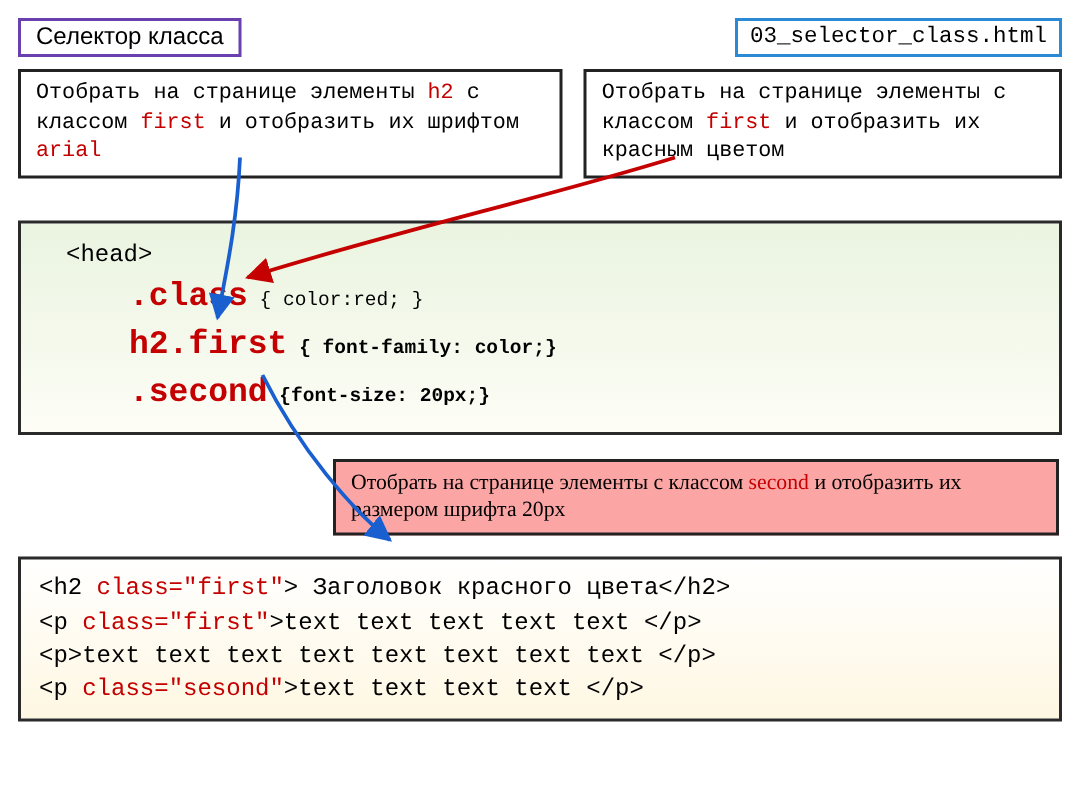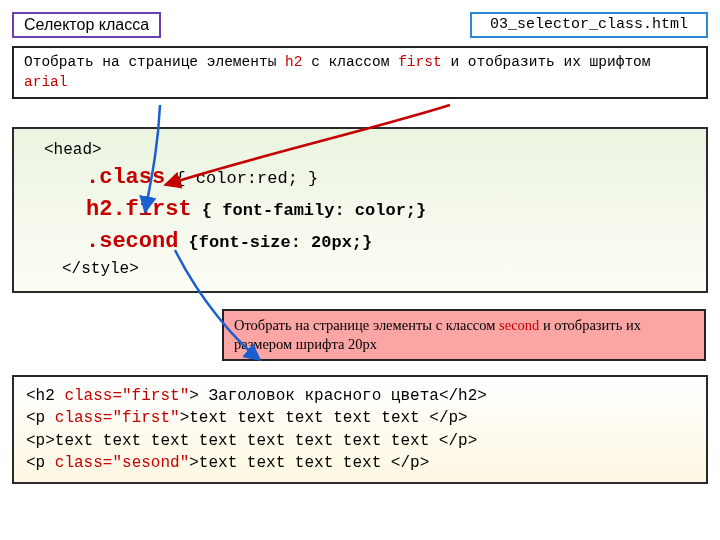--- a/index.html
+++ b/index.html
@@ -19,21 +19,21 @@
     margin-bottom: 8px;
     text-align: center;
   }
   .title-box {
     border: 2px solid #6a3fb0;
     padding: 2px 10px;
     font-size: 16px;
   }
   .filename-box {
     border: 2px solid #2b8ad6;
-    padding: 2px 18px;
+    padding: 2px 8px;
     font-family: "Consolas","Courier New",monospace;
     font-size: 15px;
   }
   .callouts-row {
     display: flex;
     gap: 14px;
     margin-bottom: 28px;
   }
   .callout {
     border: 2px solid #222;
@@ -51,21 +51,21 @@
     border: 2px solid #2a2a2a;
     padding: 10px 14px 10px 30px;
     font-family: "Consolas","Courier New",monospace;
     font-size: 16px;
     line-height: 1.45;
     background: linear-gradient(180deg,#eaf4e0 0%,#fdfdf6 100%);
     margin-bottom: 16px;
   }
   .code-block .sel { color:#c40000; font-size: 22px; font-weight: bold; }
   .code-block .bold { font-weight: bold; font-size: 18px;}
-  .code-block .rule { font-size: 17px; }
+  .code-block .rule { font-size: 13px; }
   .callout-bottom {
     border: 2px solid #222;
     padding: 5px 10px;
     font-family: Liberation Serif, serif;
     font-size: 14.5px;
     width: 460px;
     margin-left: 210px;
     margin-bottom: 14px;
     background:#fca5a5;
     line-height:1.3;
@@ -91,28 +91,30 @@
 
 <div class="top-row">
   <div class="title-box">Селектор класса</div>
   <div class="filename-box">03_selector_class.html</div>
 </div>
 
 <div class="callouts-row">
   <div class="callout callout-left">
     <span>Отобрать на странице  элементы </span><span class="red">h2</span><span> с классом </span><span class="red">first</span><span> и отобразить их шрифтом </span><span class="red">arial</span>
   </div>
+  <div class="callout callout-right">
+    <span>Отобрать на странице элементы с классом </span><span class="red">first</span><span> и отобразить их красным цветом</span>
+  </div>
 </div>
 
 <div class="code-block">
   <div>&lt;head&gt;</div>
   <div style="padding-left:42px;"><span class="sel">.class</span><span class="rule"> { color:red; }</span></div>
   <div style="padding-left:42px;"><span class="sel">h2.first</span><span class="rule bold"> { font-family: color;}</span></div>
   <div style="padding-left:42px;"><span class="sel">.second</span><span class="rule bold"> {font-size: 20px;}</span></div>
-  <div style="padding-left:18px;">&lt;/style&gt;</div>
 </div>
 
 <div class="callout-bottom">
   <span>Отобрать на странице  элементы с классом </span><span class="red">second</span><span> и отобразить их размером шрифта 20px</span>
 </div>
 
 <div class="html-block">
   <div><span>&lt;h2 </span><span class="attr">class="first"</span><span>&gt; Заголовок красного цвета&lt;/h2&gt;</span></div>
   <div><span>&lt;p </span><span class="attr">class="first"</span><span>&gt;text text text text text &lt;/p&gt;</span></div>
   <div>&lt;p&gt;text text text text text text text text &lt;/p&gt;</div>

